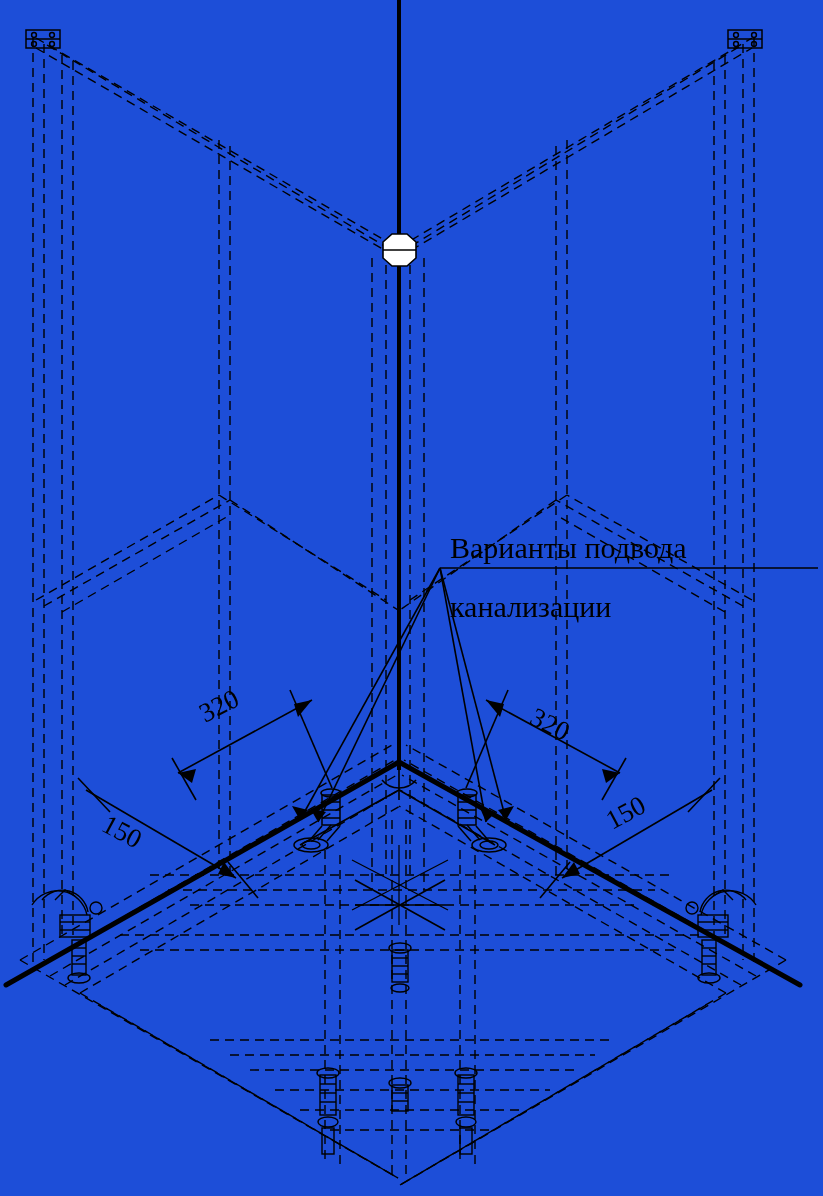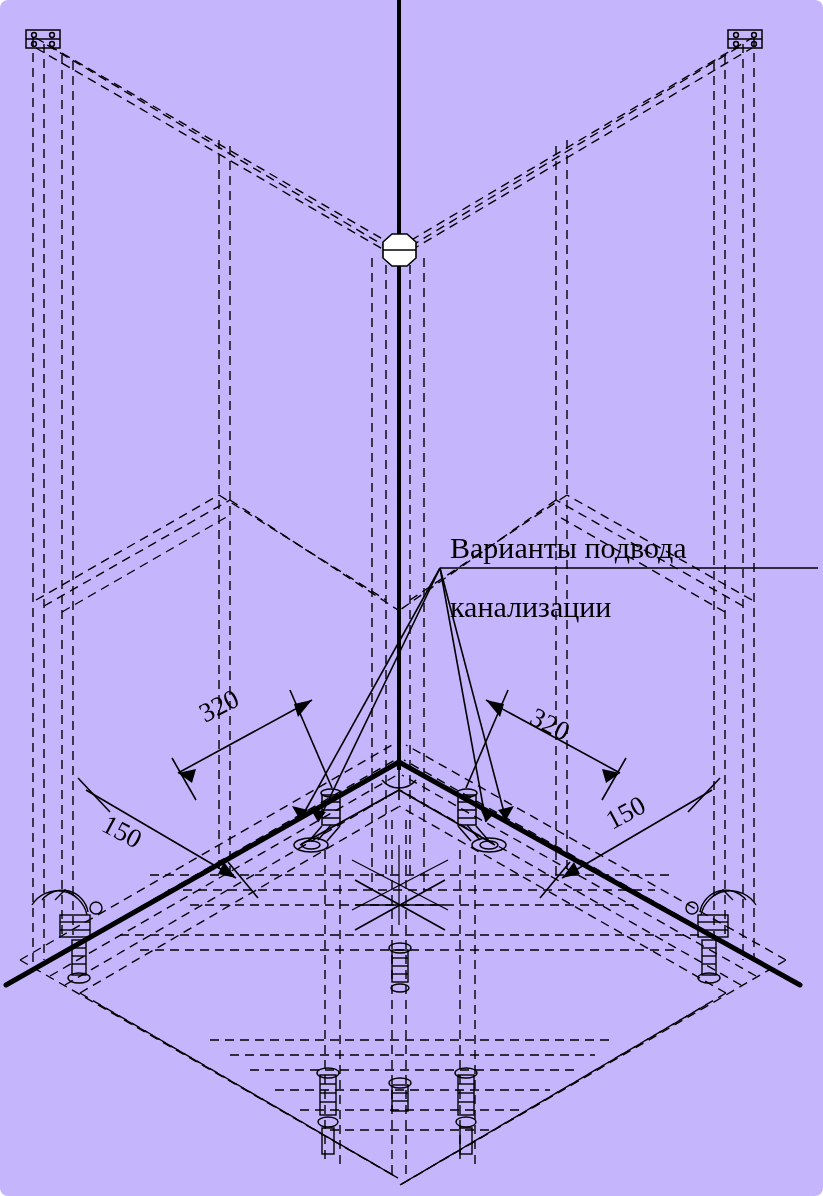--- a/index.html
+++ b/index.html
@@ -8,22 +8,21 @@
     background: #ffffff;
   }
   body {
     font-family: "Liberation Serif", serif;
   }
   #canvas-wrap {
     position: relative;
     width: 823px;
     height: 1196px;
     overflow: hidden;
-    background: #c4b5fd;
-    border-radius: 8px;
+    background: #1d4ed8;
   }
   svg.drawing {
     position: absolute;
     left: 0;
     top: 0;
     width: 823px;
     height: 1196px;
   }
   .annot-text {
     font-family: "Liberation Serif", serif;

